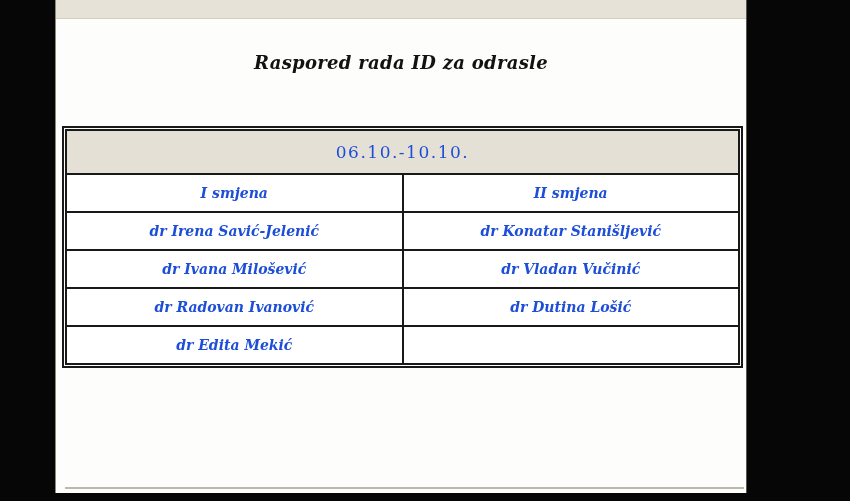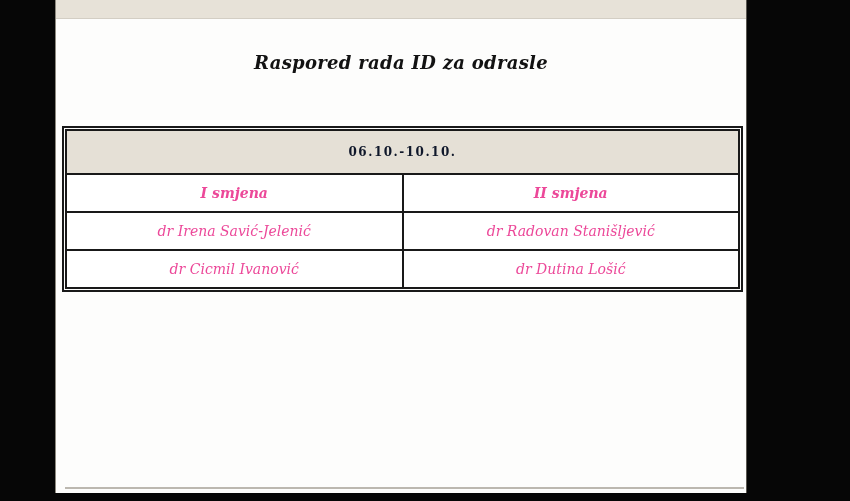--- a/index.html
+++ b/index.html
@@ -58,42 +58,42 @@
     border: 2px solid #191919;
     outline: 2px solid #191919;
     outline-offset: 1px;
     background: #ffffff;
   }
   table.schedule td {
     border: 2px solid #191919;
     text-align: center;
     vertical-align: middle;
     padding: 0;
-    color: #ec4899;
+    color: #1d4ed8;
   }
   tr.date-row td {
     height: 42px;
     background: #e5e0d6;
     font-style: normal;
-    font-weight: bold;
-    font-size: 12px;
+    font-weight: normal;
+    font-size: 17px;
     letter-spacing: 1.5px;
     font-variant-numeric: oldstyle-nums;
-    color: #0f172a;
+    color: #1d4ed8;
   }
   tr.header-row td {
     height: 36px;
     font-style: italic;
     font-weight: bold;
     font-size: 14px;
   }
   tr.data-row td {
     height: 36px;
     font-style: italic;
-    font-weight: normal;
+    font-weight: bold;
     font-size: 14px;
   }
   .bottom-hint {
     position: absolute;
     top: 487px;
     left: 9px;
     width: 679px;
     height: 2px;
     background: #bcb8b0;
   }
@@ -111,24 +111,32 @@
       <tbody>
         <tr class="date-row">
           <td colspan="2">06.10.-10.10.</td>
         </tr>
         <tr class="header-row">
           <td>I smjena</td>
           <td>II smjena</td>
         </tr>
         <tr class="data-row">
           <td>dr Irena Savić-Jelenić</td>
-          <td>dr Radovan Stanišljević</td>
+          <td>dr Konatar Stanišljević</td>
         </tr>
         <tr class="data-row">
-          <td>dr Cicmil Ivanović</td>
+          <td>dr Ivana Milošević</td>
+          <td>dr Vladan Vučinić</td>
+        </tr>
+        <tr class="data-row">
+          <td>dr Radovan Ivanović</td>
           <td>dr Dutina Lošić</td>
+        </tr>
+        <tr class="data-row">
+          <td>dr Edita Mekić</td>
+          <td></td>
         </tr>
       </tbody>
     </table>
   </div>
 
   <div class="bottom-hint"></div>
 </div>
 
 </body></html>

